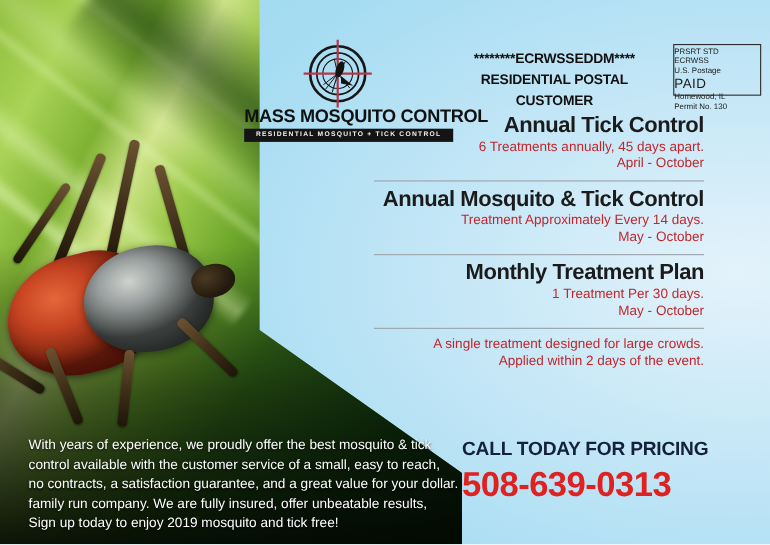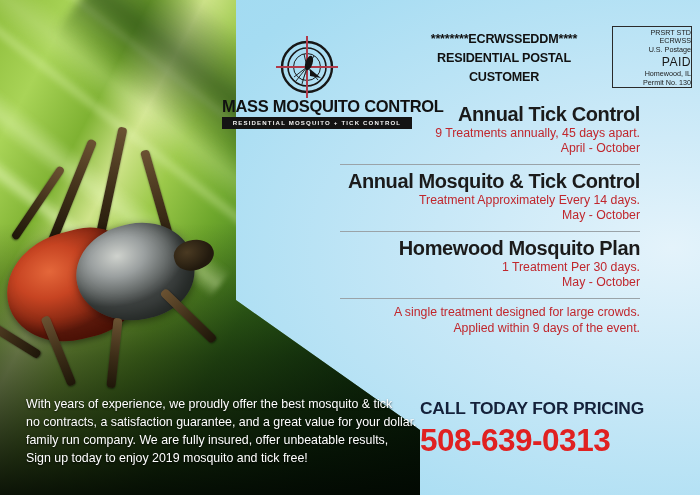--- a/index.html
+++ b/index.html
@@ -105,32 +105,32 @@
   .logo-tagline {
     position:absolute; left:0; top:81px; width:190px;
     text-align:center;
     font-size:6.1px; font-weight:bold; letter-spacing:1.15px;
     color:#f2f2f2; background:#141414;
     padding:2.2px 0 2.4px;
     white-space:nowrap;
   }
 
   
-  .indicia { position:absolute; left:404px; top:26px; width:292px; height:62px; }
+  .indicia { position:absolute; left:404px; top:40px; width:292px; height:62px; }
   .indicia-addr {
     position:absolute; left:0; top:4px; width:200px;
     text-align:center; color:#111; line-height:1.5;
   }
   .indicia-addr .l1 { font-size:12.6px; font-weight:bold; letter-spacing:-.2px; }
   .indicia-addr .l2 { font-size:12.6px; font-weight:bold; letter-spacing:-.2px; }
   .stamp {
     position:absolute; right:4px; top:0;
-    width:80px; height:62px;
+    width:80px; height:47px;
     border:1px solid #2a2a2a;
-    text-align:right; color:#1a1a1a;
+    text-align:left; color:#1a1a1a;
     padding-top:2px;
     line-height:1.16;
   }
   .stamp div { font-size:7.2px; }
   .stamp .paid { font-size:12.2px; font-weight:normal; letter-spacing:.4px; margin:1px 0 1px; }
 
   
   .services { position:absolute; left:300px; top:104px; width:340px; }
   .svc { text-align:right; }
   .svc-title {
@@ -235,48 +235,49 @@
       <div class="paid">PAID</div>
       <div>Homewood, IL</div>
       <div>Permit No. 130</div>
     </div>
   </div>
 
   <div class="services">
 
     <div class="svc">
       <div class="svc-title">Annual Tick Control</div>
-      <div class="svc-line">9 Treatments annually, 45 days apart.</div>
+      <div class="svc-line">6 Treatments annually, 45 days apart.</div>
       <div class="svc-line">April - October</div>
     </div>
     <div class="divider"></div>
 
     <div class="svc">
       <div class="svc-title">Annual Mosquito &amp; Tick Control</div>
       <div class="svc-line">Treatment Approximately Every 14 days.</div>
       <div class="svc-line">May - October</div>
     </div>
     <div class="divider"></div>
 
     <div class="svc">
-      <div class="svc-title">Homewood Mosquito Plan</div>
+      <div class="svc-title">Monthly Treatment Plan</div>
       <div class="svc-line">1 Treatment Per 30 days.</div>
       <div class="svc-line">May - October</div>
     </div>
     <div class="divider"></div>
 
     <div class="svc">
       <div class="svc-line">A single treatment designed for large crowds.</div>
-      <div class="svc-line">Applied within 9 days of the event.</div>
+      <div class="svc-line">Applied within 2 days of the event.</div>
     </div>
 
   </div>
 
   <div class="blurb">
     <div>With years of experience, we proudly offer the best mosquito &amp; tick</div>
+    <div>control available with the customer service of a small, easy to reach,</div>
     <div>no contracts, a satisfaction guarantee, and a great value for your dollar.</div>
     <div>family run company. We are fully insured, offer unbeatable results,</div>
     <div>Sign up today to enjoy 2019 mosquito and tick free!</div>
   </div>
 
   <div class="cta">
     <div class="cta-head">CALL TODAY FOR PRICING</div>
     <div class="cta-phone">508-639-0313</div>
   </div>
 

